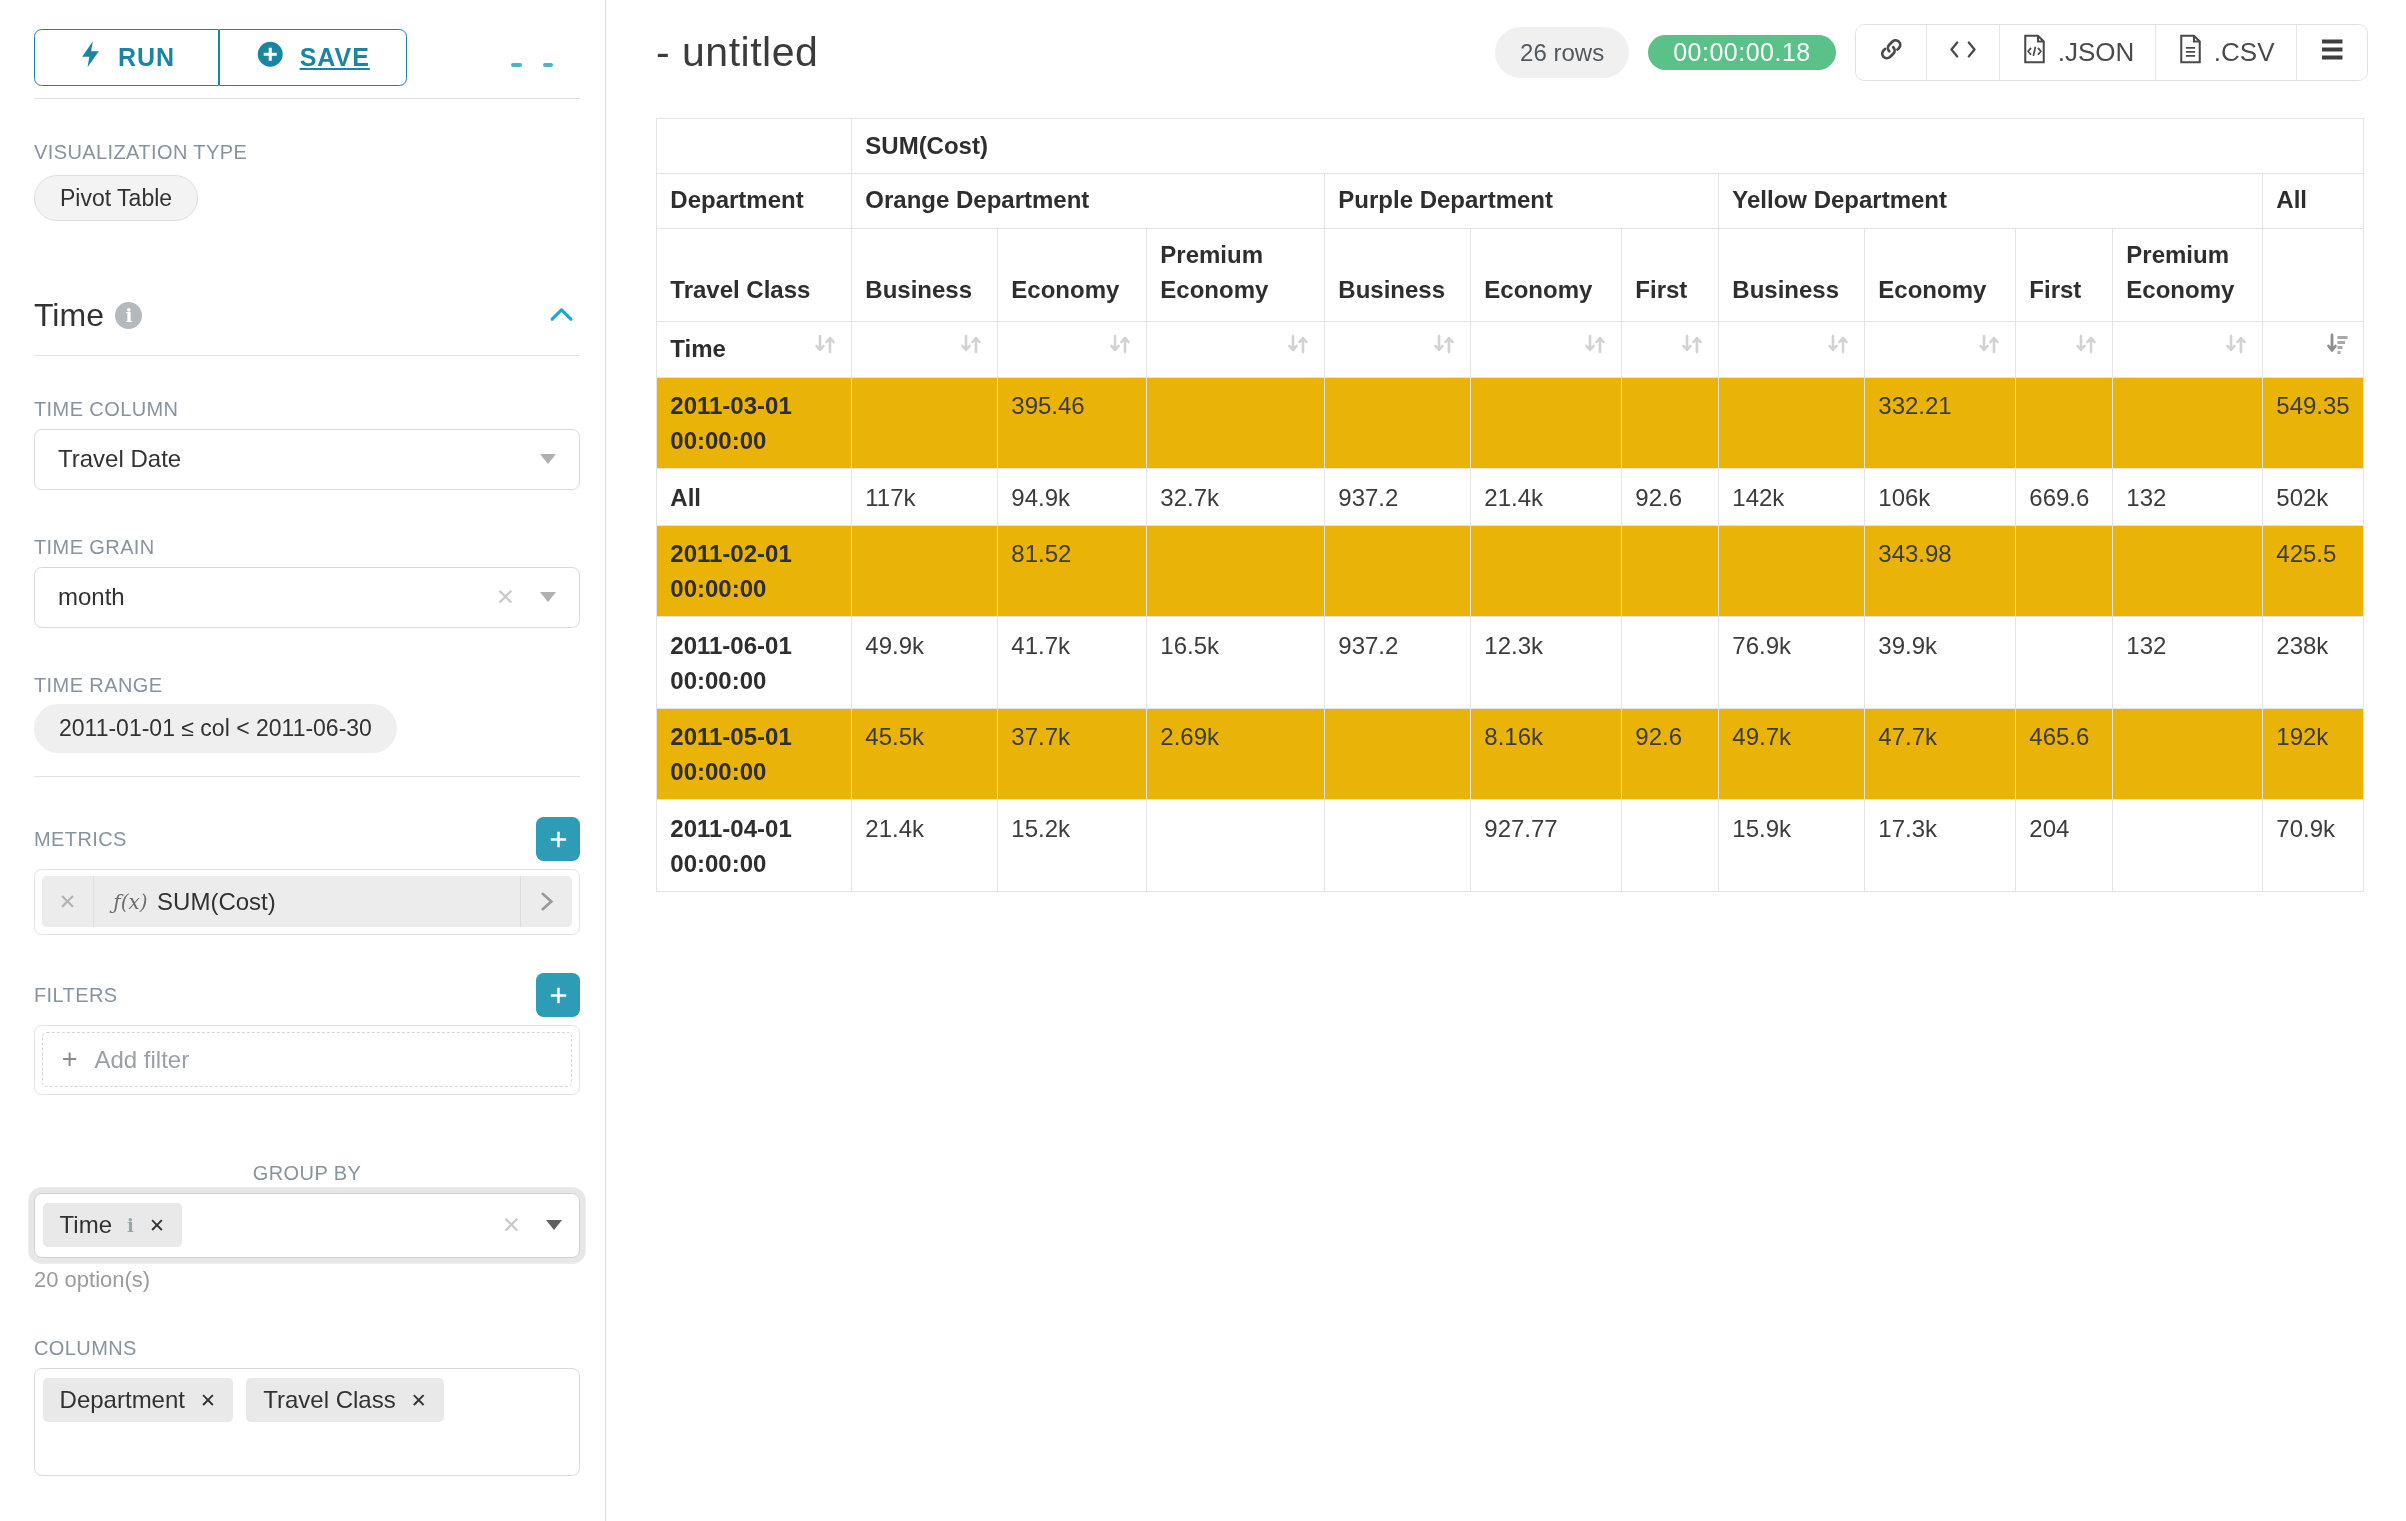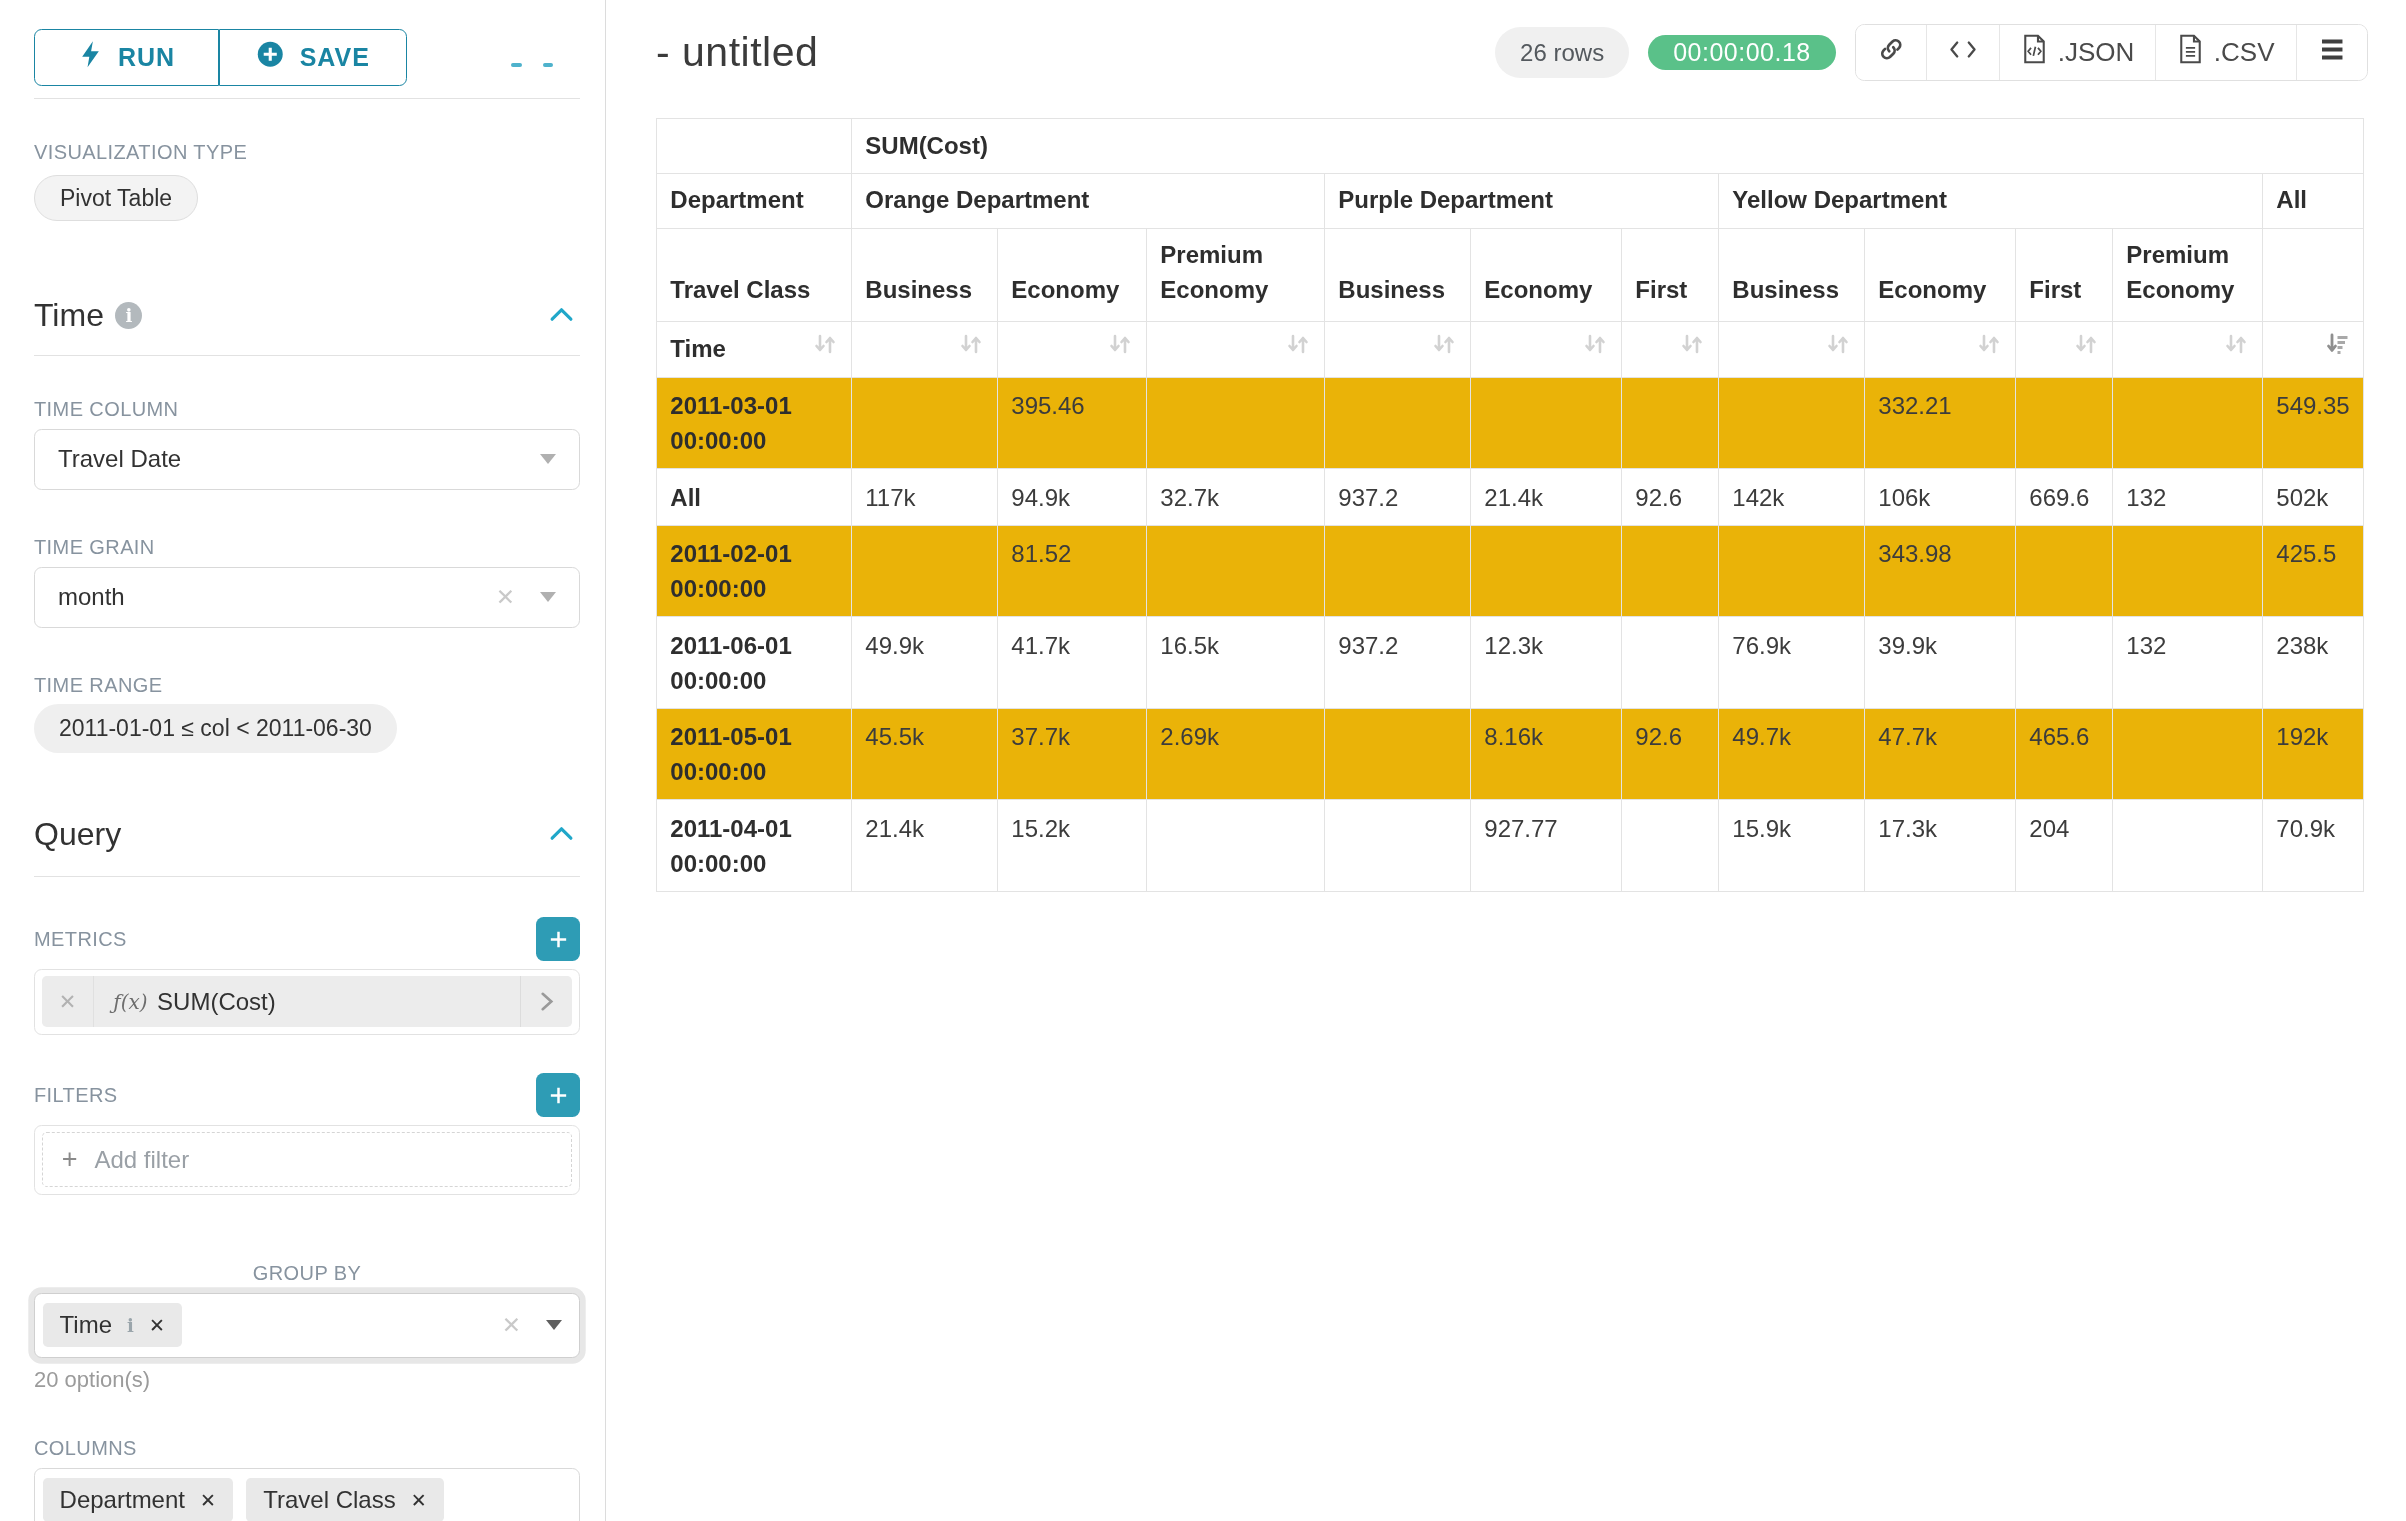--- a/index.html
+++ b/index.html
@@ -12,21 +12,21 @@
     border-right:1px solid #dcdcdc; background:#fff; padding:0 25px 0 34px; overflow:hidden; }
   .topbar { position:relative; height:99px; }
   .chart-type-peek { position:absolute; left:0; top:28.5px; font-size:31px; font-weight:600; color:#323232; z-index:1; }
   .peek-dots { position:absolute; right:27px; top:63px; z-index:1; display:flex; gap:21px; }
   .peek-dots i { width:10.5px; height:3.8px; background:#4eb2cc; border-radius:1.9px; }
   .btn-row { position:absolute; left:0; top:29px; display:flex; z-index:2; background:#fff; padding-bottom:5.7px; }
   .btn { display:flex; align-items:center; justify-content:center; gap:15px; height:57px;
     background:#fff; border:1.9px solid #1a85a3; color:#1a85a3; font-size:25px; font-weight:700;
     letter-spacing:1px; cursor:pointer; font-family:inherit; }
   .btn.run { width:185px; border-radius:7.6px 0 0 7.6px; border-right-width:1px; }
-  .btn.save { width:188px; border-radius:0 7.6px 7.6px 0; border-left-width:1px; }
+  .btn.save { width:188px; border-radius:0 7.6px 7.6px 0; border-left-width:1px;text-decoration:underline; }
   .divider { border-bottom:1.9px solid #e2e2e2; }
   .topbar .divider { position:absolute; left:0; right:0; bottom:0; }
 
   .ctl-label { font-size:20px; letter-spacing:0.4px; color:#87939f; font-weight:400; }
   .pill { display:inline-flex; align-items:center; height:46px; padding:0 25px; border-radius:23px;
     background:#f3f3f3; border:1.9px solid #dedede; font-size:23px; color:#323232; }
   .pill.plain { border:none; background:#efefef; height:49px; border-radius:25px; }
 
   .section-head { display:flex; align-items:center; margin-top:0; }
   .section-title { font-size:32px; font-weight:400; color:#323232; }
@@ -170,28 +170,20 @@
         <span class="x-clear">✕</span>
         <span class="caret-down" style="border-top-color:#b0b0b0;"></span>
       </span>
     </div>
 
     <div class="ctl-label" style="margin-top:46px;">TIME RANGE</div>
     <div class="mt8">
       <span class="pill plain">2011-01-01 ≤ col &lt; 2011-06-30</span>
     </div>
 
-    <div class="section-head" style="margin-top:63px;">
-      <span class="section-title">Query</span>
-      <span class="chev-up">
-        <svg width="25" height="15" viewBox="0 0 26 16">
-            <path d="M3 13 L13 3 L23 13" stroke="#20a7c9" stroke-width="3.4" fill="none" stroke-linecap="round" stroke-linejoin="round"></path>
-          </svg>
-      </span>
-    </div>
     <div class="divider" style="margin-top:23px;"></div>
 
     <div class="label-row" style="margin-top:40px;">
       <span class="ctl-label">METRICS</span>
       <button class="add-btn">
         <svg width="23" height="23" viewBox="0 0 24 24">
             <path d="M12 4 v16 M4 12 h16" stroke="#fff" stroke-width="2.6"></path>
           </svg>
       </button>
     </div>

